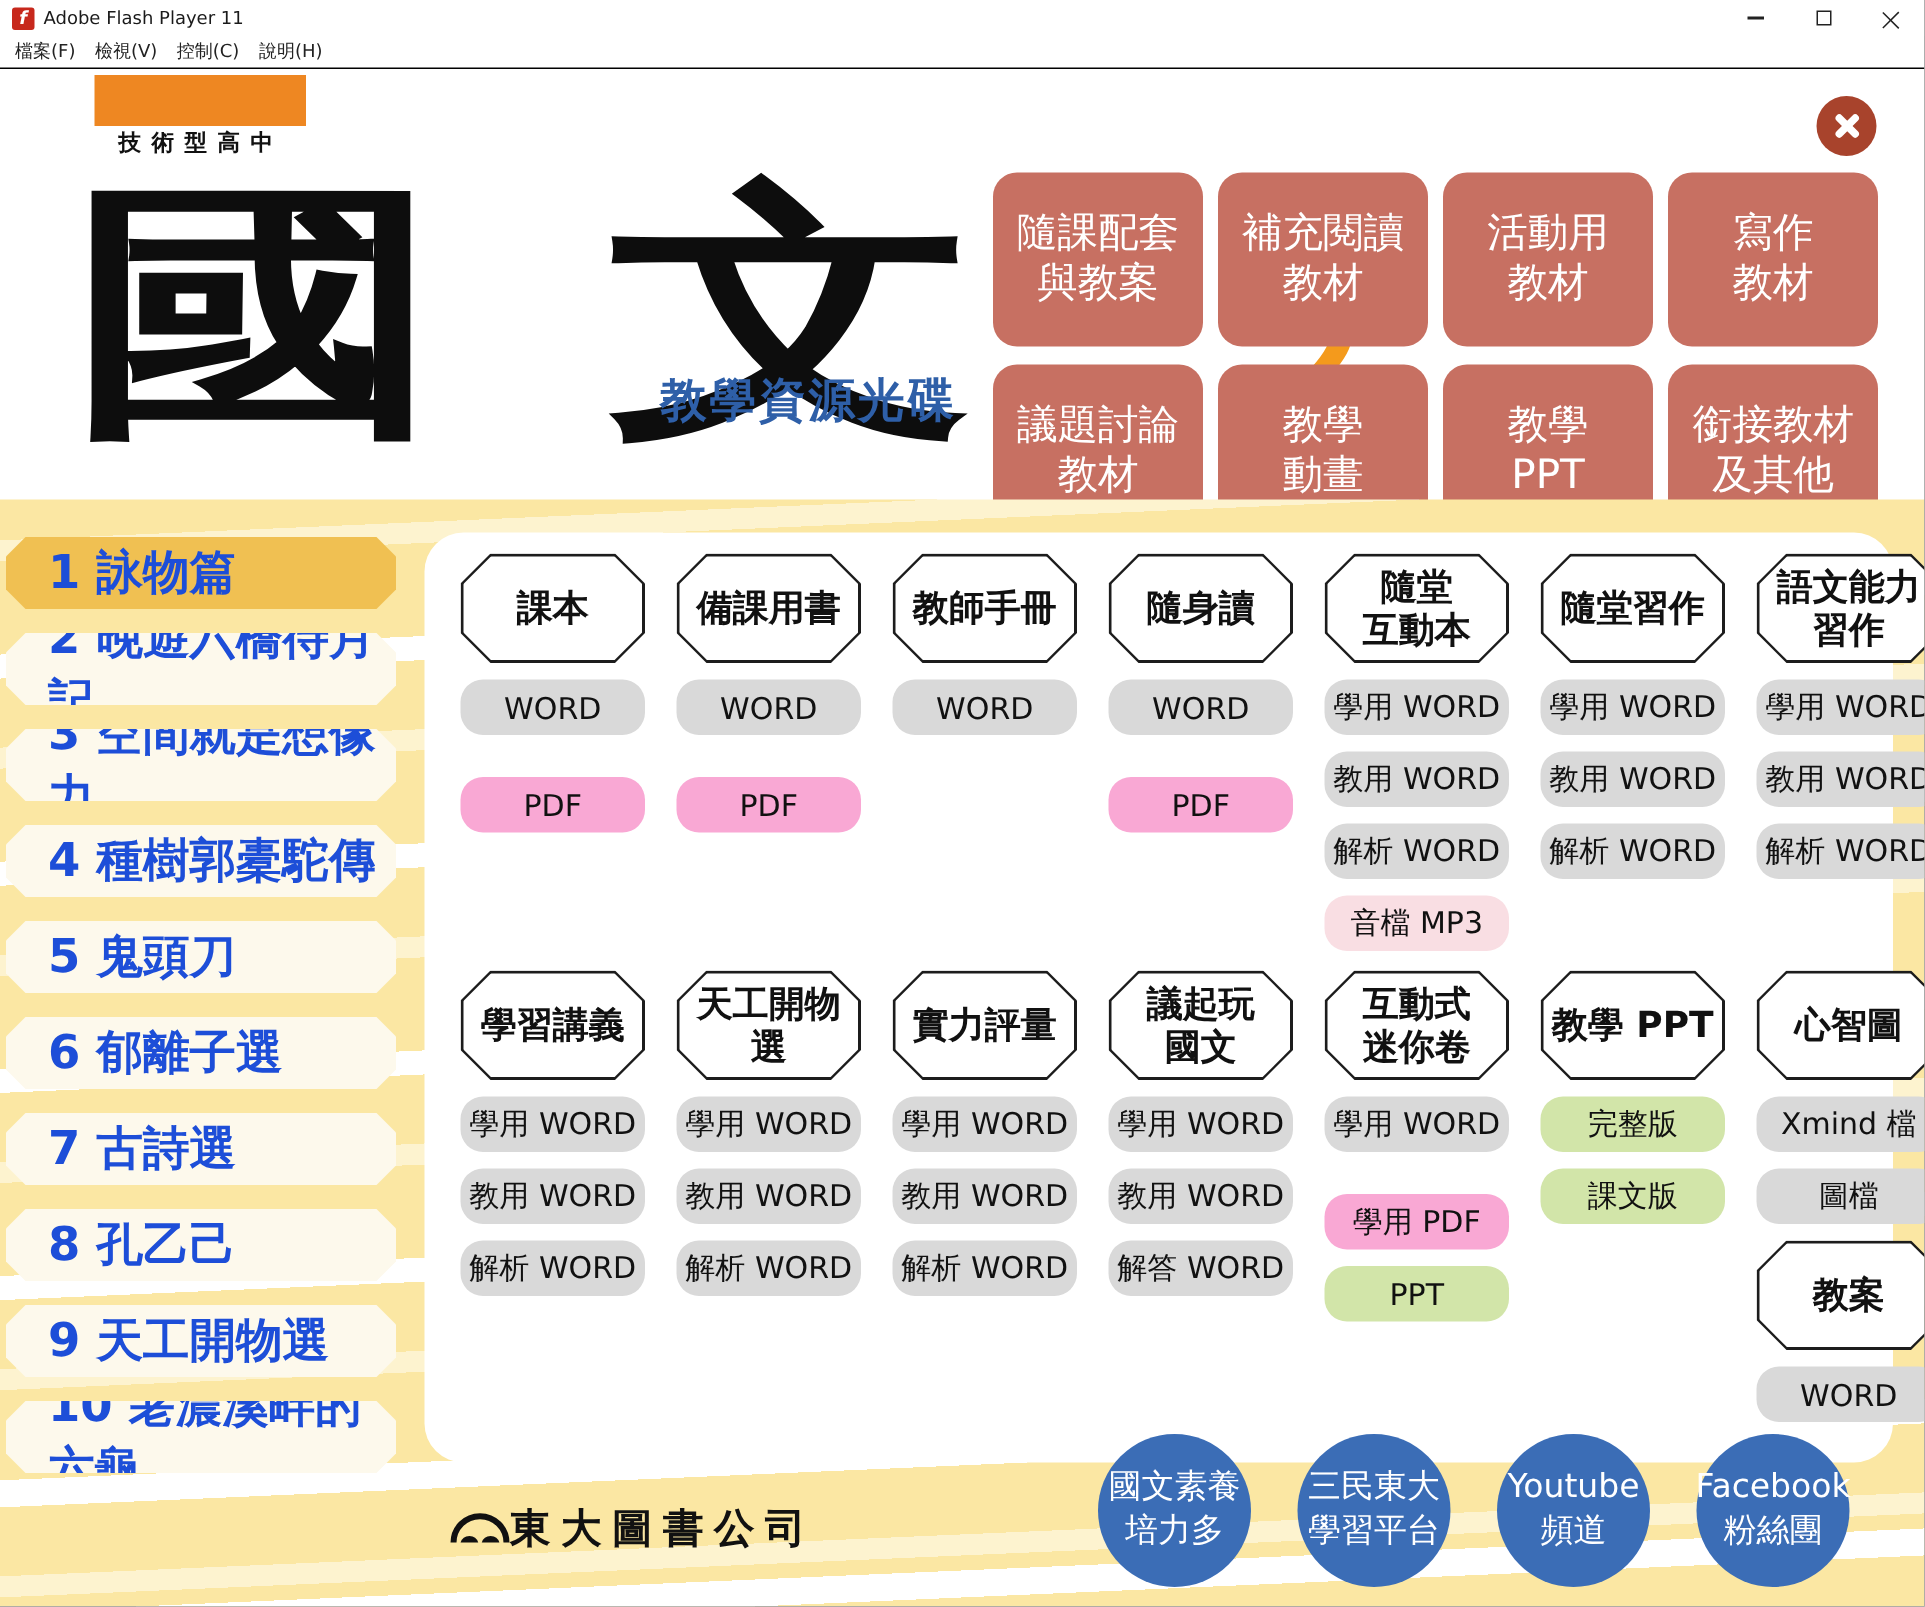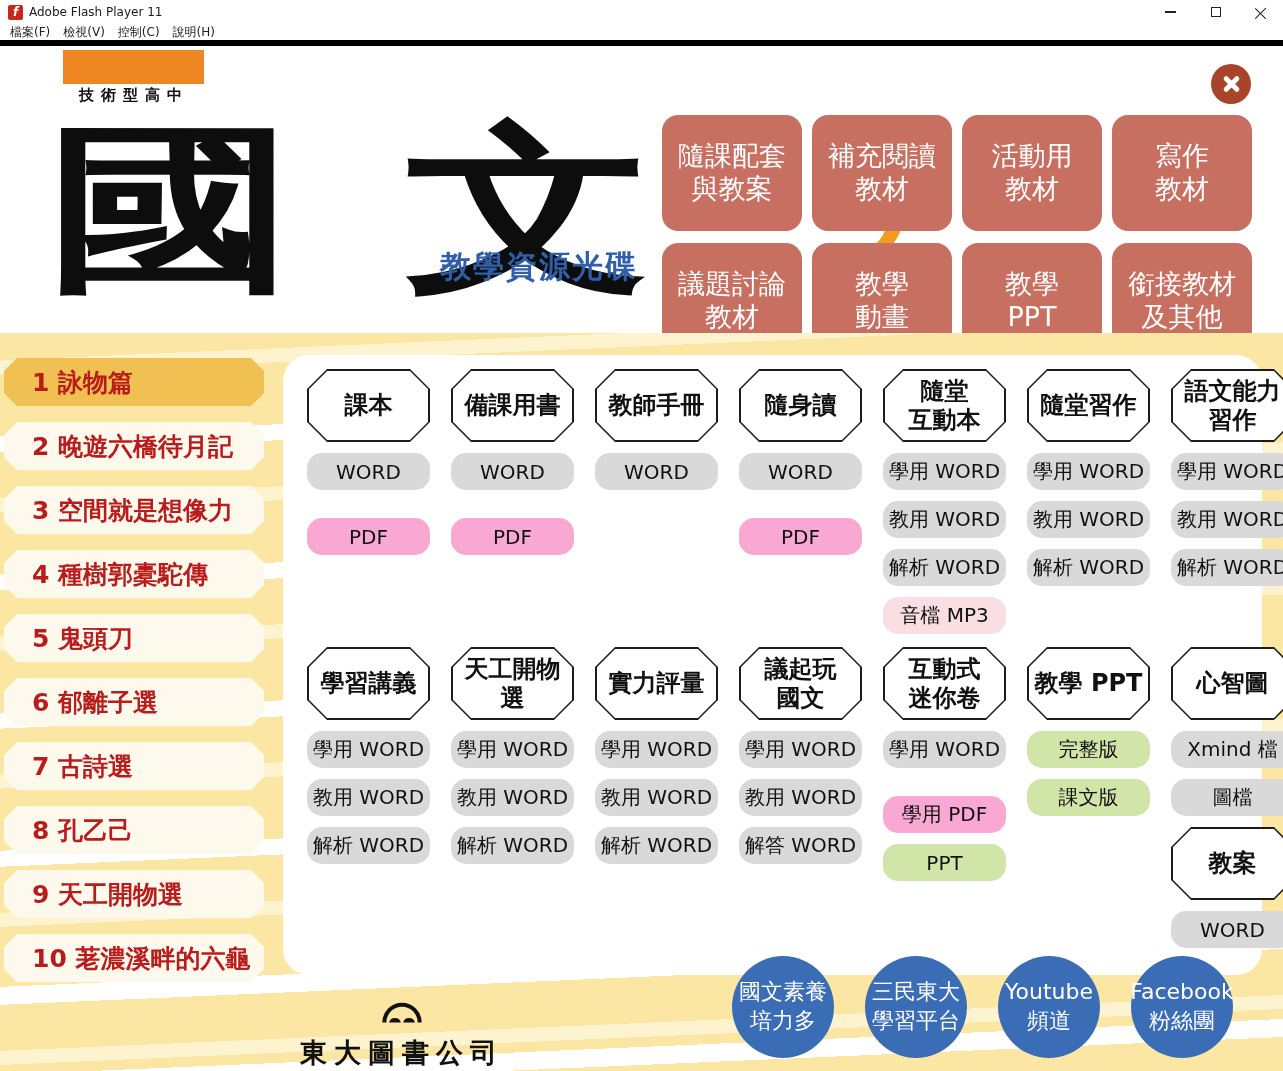--- a/index.html
+++ b/index.html
@@ -14,21 +14,21 @@
   .flash-icon{width:15px;height:15px;background:#c7281c;border-radius:2px;color:#fff;
     font-style:italic;font-weight:bold;font-size:12px;line-height:14px;text-align:center;margin-right:6px;}
   .title-text{font-size:12px;color:#1a1a1a;}
   .winctrl{position:absolute;right:0;top:0;height:24px;display:flex;}
   .wbtn{width:45px;height:24px;display:flex;align-items:center;justify-content:center;}
   .ic-min{width:11px;height:1.5px;background:#222;}
   .ic-max{width:10px;height:10px;border:1.2px solid #222;}
   .ic-x{position:relative;width:12px;height:12px;}
   .ic-x::before,.ic-x::after{content:"";position:absolute;left:5.4px;top:0;width:1.3px;height:15px;background:#222;}
   .ic-x::before{transform:rotate(45deg);} .ic-x::after{transform:rotate(-45deg);}
-  .menubar{height:22px;display:flex;align-items:center;gap:13px;padding-left:10px;background:#fff;border-bottom:6px solid #000000;}
+  .menubar{height:22px;display:flex;align-items:center;gap:13px;padding-left:10px;background:#fff;border-bottom:1px solid #000000;}
   .menu-item{font-size:12px;color:#222;}
   
   .header{position:relative;height:287px;background:#fff;}
   .logo-block{position:absolute;left:63px;top:4px;width:141px;height:34px;background:#ee8722;}
   .logo-label{position:absolute;left:55px;top:40px;width:158px;text-align:center;
     font-size:15px;font-weight:bold;letter-spacing:7px;color:#111;}
   .main-title{position:absolute;left:46px;top:72px;font-family:"DejaVu Serif","Liberation Serif",serif;
     font-size:180px;line-height:1;font-weight:600;letter-spacing:80px;transform:scaleX(1.38);
     transform-origin:left top;white-space:nowrap;color:#0d0d0d;}
   .volume-num{position:absolute;left:822px;top:128px;font-size:150px;line-height:1;color:#f49a1c;font-weight:500;}
@@ -44,40 +44,40 @@
   
   .main-area{position:relative;height:738px;
     background:repeating-linear-gradient(-2.5deg,
       #fbe7a3 0px,#fbe7a3 62px,#fdf3cf 62px,#fdf3cf 76px,
       #fbe7a3 76px,#fbe7a3 122px,#ffffff 122px,#ffffff 138px);}
   .main-area::after{content:"";position:absolute;left:0;right:0;bottom:0;height:118px;pointer-events:none;
     background:repeating-linear-gradient(-2.5deg,transparent 0 34px,#fff 34px 52px,transparent 52px 88px);z-index:1;}
   
   .sidebar{position:absolute;left:4px;top:25px;width:260px;z-index:2;}
   .lesson{height:48px;margin-bottom:16px;background:#fdf9ec;display:flex;align-items:center;
-    padding-left:28px;font-size:25px;font-weight:600;color:#b91c1c;cursor:pointer;
+    padding-left:28px;font-size:31px;font-weight:600;color:#1d4ed8;cursor:pointer;
     clip-path:polygon(13px 0,calc(100% - 13px) 0,100% 13px,100% calc(100% - 13px),calc(100% - 13px) 100%,13px 100%,0 calc(100% - 13px),0 13px);}
   .lesson.active{background:#f0c052;}
   
   .panel{position:absolute;left:283px;top:22px;width:979px;height:620px;background:#fff;
     border-radius:26px;padding:14px 24px;z-index:2;}
   .prow{display:grid;grid-template-columns:repeat(7,123px);column-gap:21px;align-items:start;}
   .prow.row2{margin-top:13px;}
   .oct{position:relative;height:73px;background:#1c1c1c;
     clip-path:polygon(20px 0,calc(100% - 20px) 0,100% 20px,100% calc(100% - 20px),calc(100% - 20px) 100%,20px 100%,0 calc(100% - 20px),0 20px);}
   .oct.sub{margin-top:11px;}
   .oct-in{position:absolute;inset:1.6px;background:#fff;display:flex;align-items:center;justify-content:center;
     text-align:center;font-size:24px;font-weight:600;line-height:1.18;white-space:pre-line;
     clip-path:polygon(19px 0,calc(100% - 19px) 0,100% 19px,100% calc(100% - 19px),calc(100% - 19px) 100%,19px 100%,0 calc(100% - 19px),0 19px);}
   .pill{height:37px;margin-top:11px;border-radius:15px;display:flex;align-items:center;justify-content:center;
     font-size:20px;color:#111;cursor:pointer;}
   .pill.gray{background:#d9d9d9;} .pill.blue{background:#f9a8d4;margin-top:28px;}
   .pill.pink{background:#f9dee3;} .pill.green{background:#d2e5a9;}
   
-  .publisher{position:absolute;left:300px;top:668px;display:flex;align-items:center;gap:10px;z-index:2;flex-direction:column;}
+  .publisher{position:absolute;left:300px;top:668px;display:flex;align-items:center;z-index:2;}
   .publisher-name{font-family:"DejaVu Serif","Liberation Serif",serif;font-size:27px;font-weight:bold;letter-spacing:7px;color:#111;}
   .footer-links{position:absolute;left:732px;top:623px;display:flex;gap:31px;z-index:2;}
   .circle{width:102px;height:102px;border-radius:50%;background:#3b6db6;color:#fff;display:flex;
     align-items:center;justify-content:center;text-align:center;font-size:22px;font-weight:500;
     line-height:1.3;white-space:pre-line;cursor:pointer;}
 </style>
 </head>
 <body>
 
 <div class="app">

